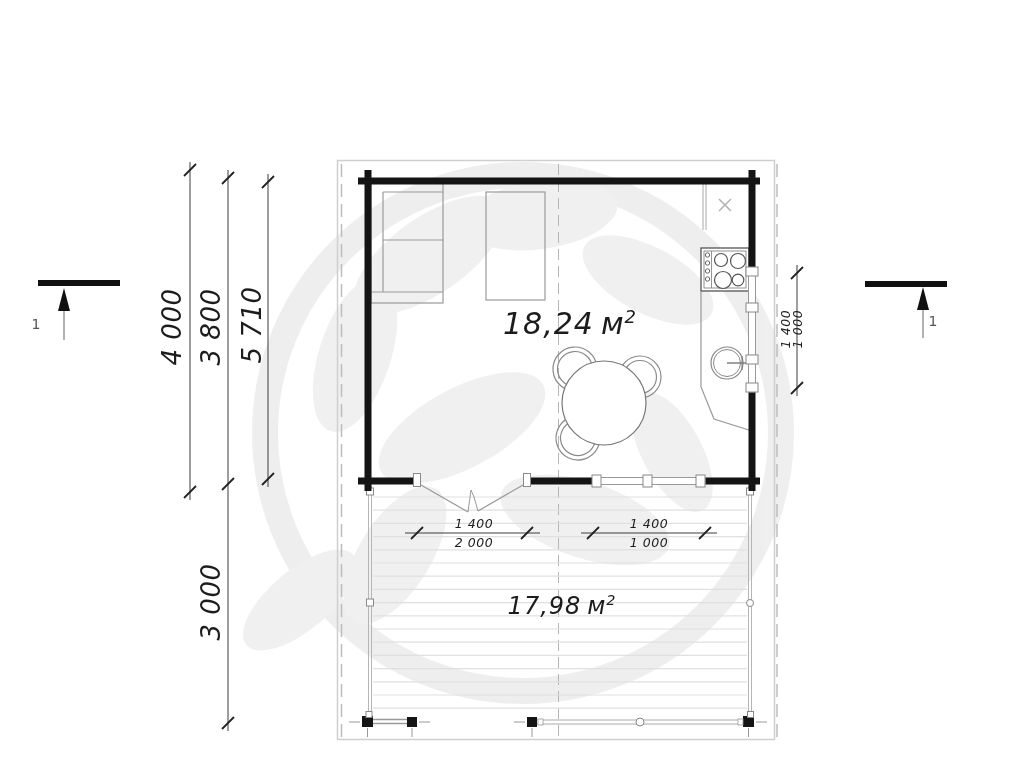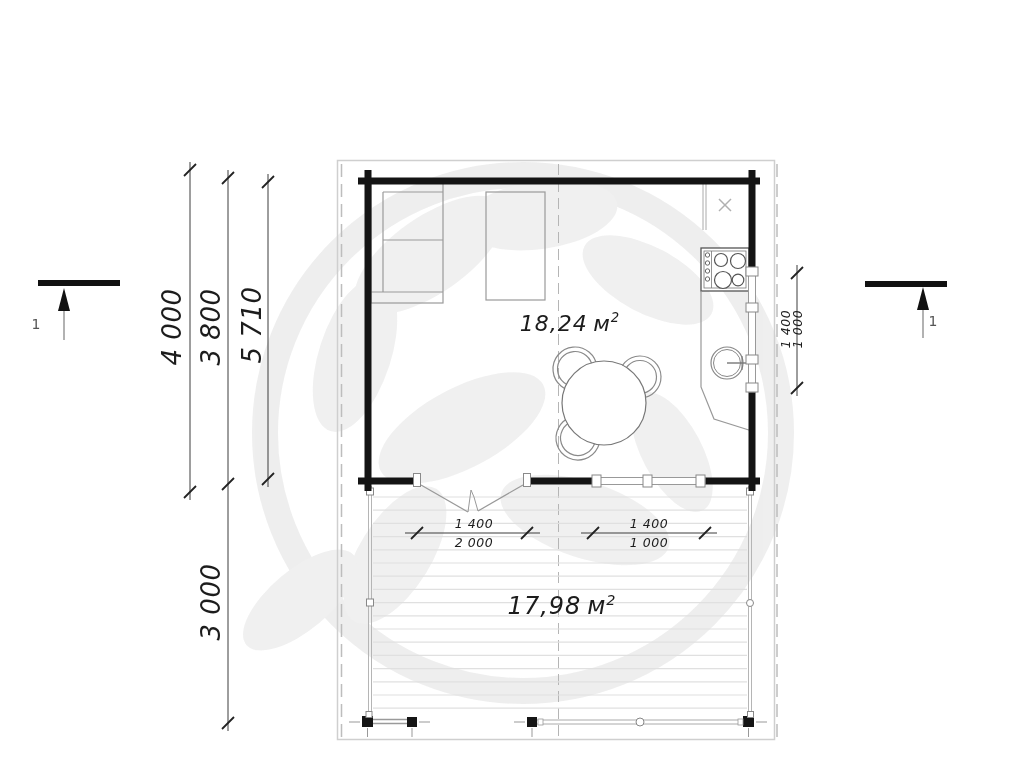--- a/index.html
+++ b/index.html
@@ -2,21 +2,21 @@
 <html><head>
 <meta charset="utf-8">
 <style>
   html,body{margin:0;padding:0;background:#fff;}
   .canvas{position:relative;width:1024px;height:768px;background:#ffffff;overflow:hidden;
           font-family:"DejaVu Sans",sans-serif;}
   svg{position:absolute;left:0;top:0;}
   .lbl{position:absolute;transform:translate(-50%,-50%);font-style:italic;color:#1c1c1c;
        white-space:nowrap;line-height:1;}
   .lbl.rot{transform:translate(-50%,-50%) rotate(-90deg);}
-  .area{font-size:22px;letter-spacing:1px;}
+  .area{font-size:30px;letter-spacing:1px;}
   .area sup{font-size:0.60em;}
   .area.terr{font-size:24px;}
   .dimL{font-size:26px;letter-spacing:0.5px;}
   .dimS{font-size:12.5px;letter-spacing:0.5px;}
   .dimS .row{text-align:center;line-height:12px;}
   .sec{font-size:14px;font-style:normal;color:#555;}
 </style>
 </head>
 <body>
 

